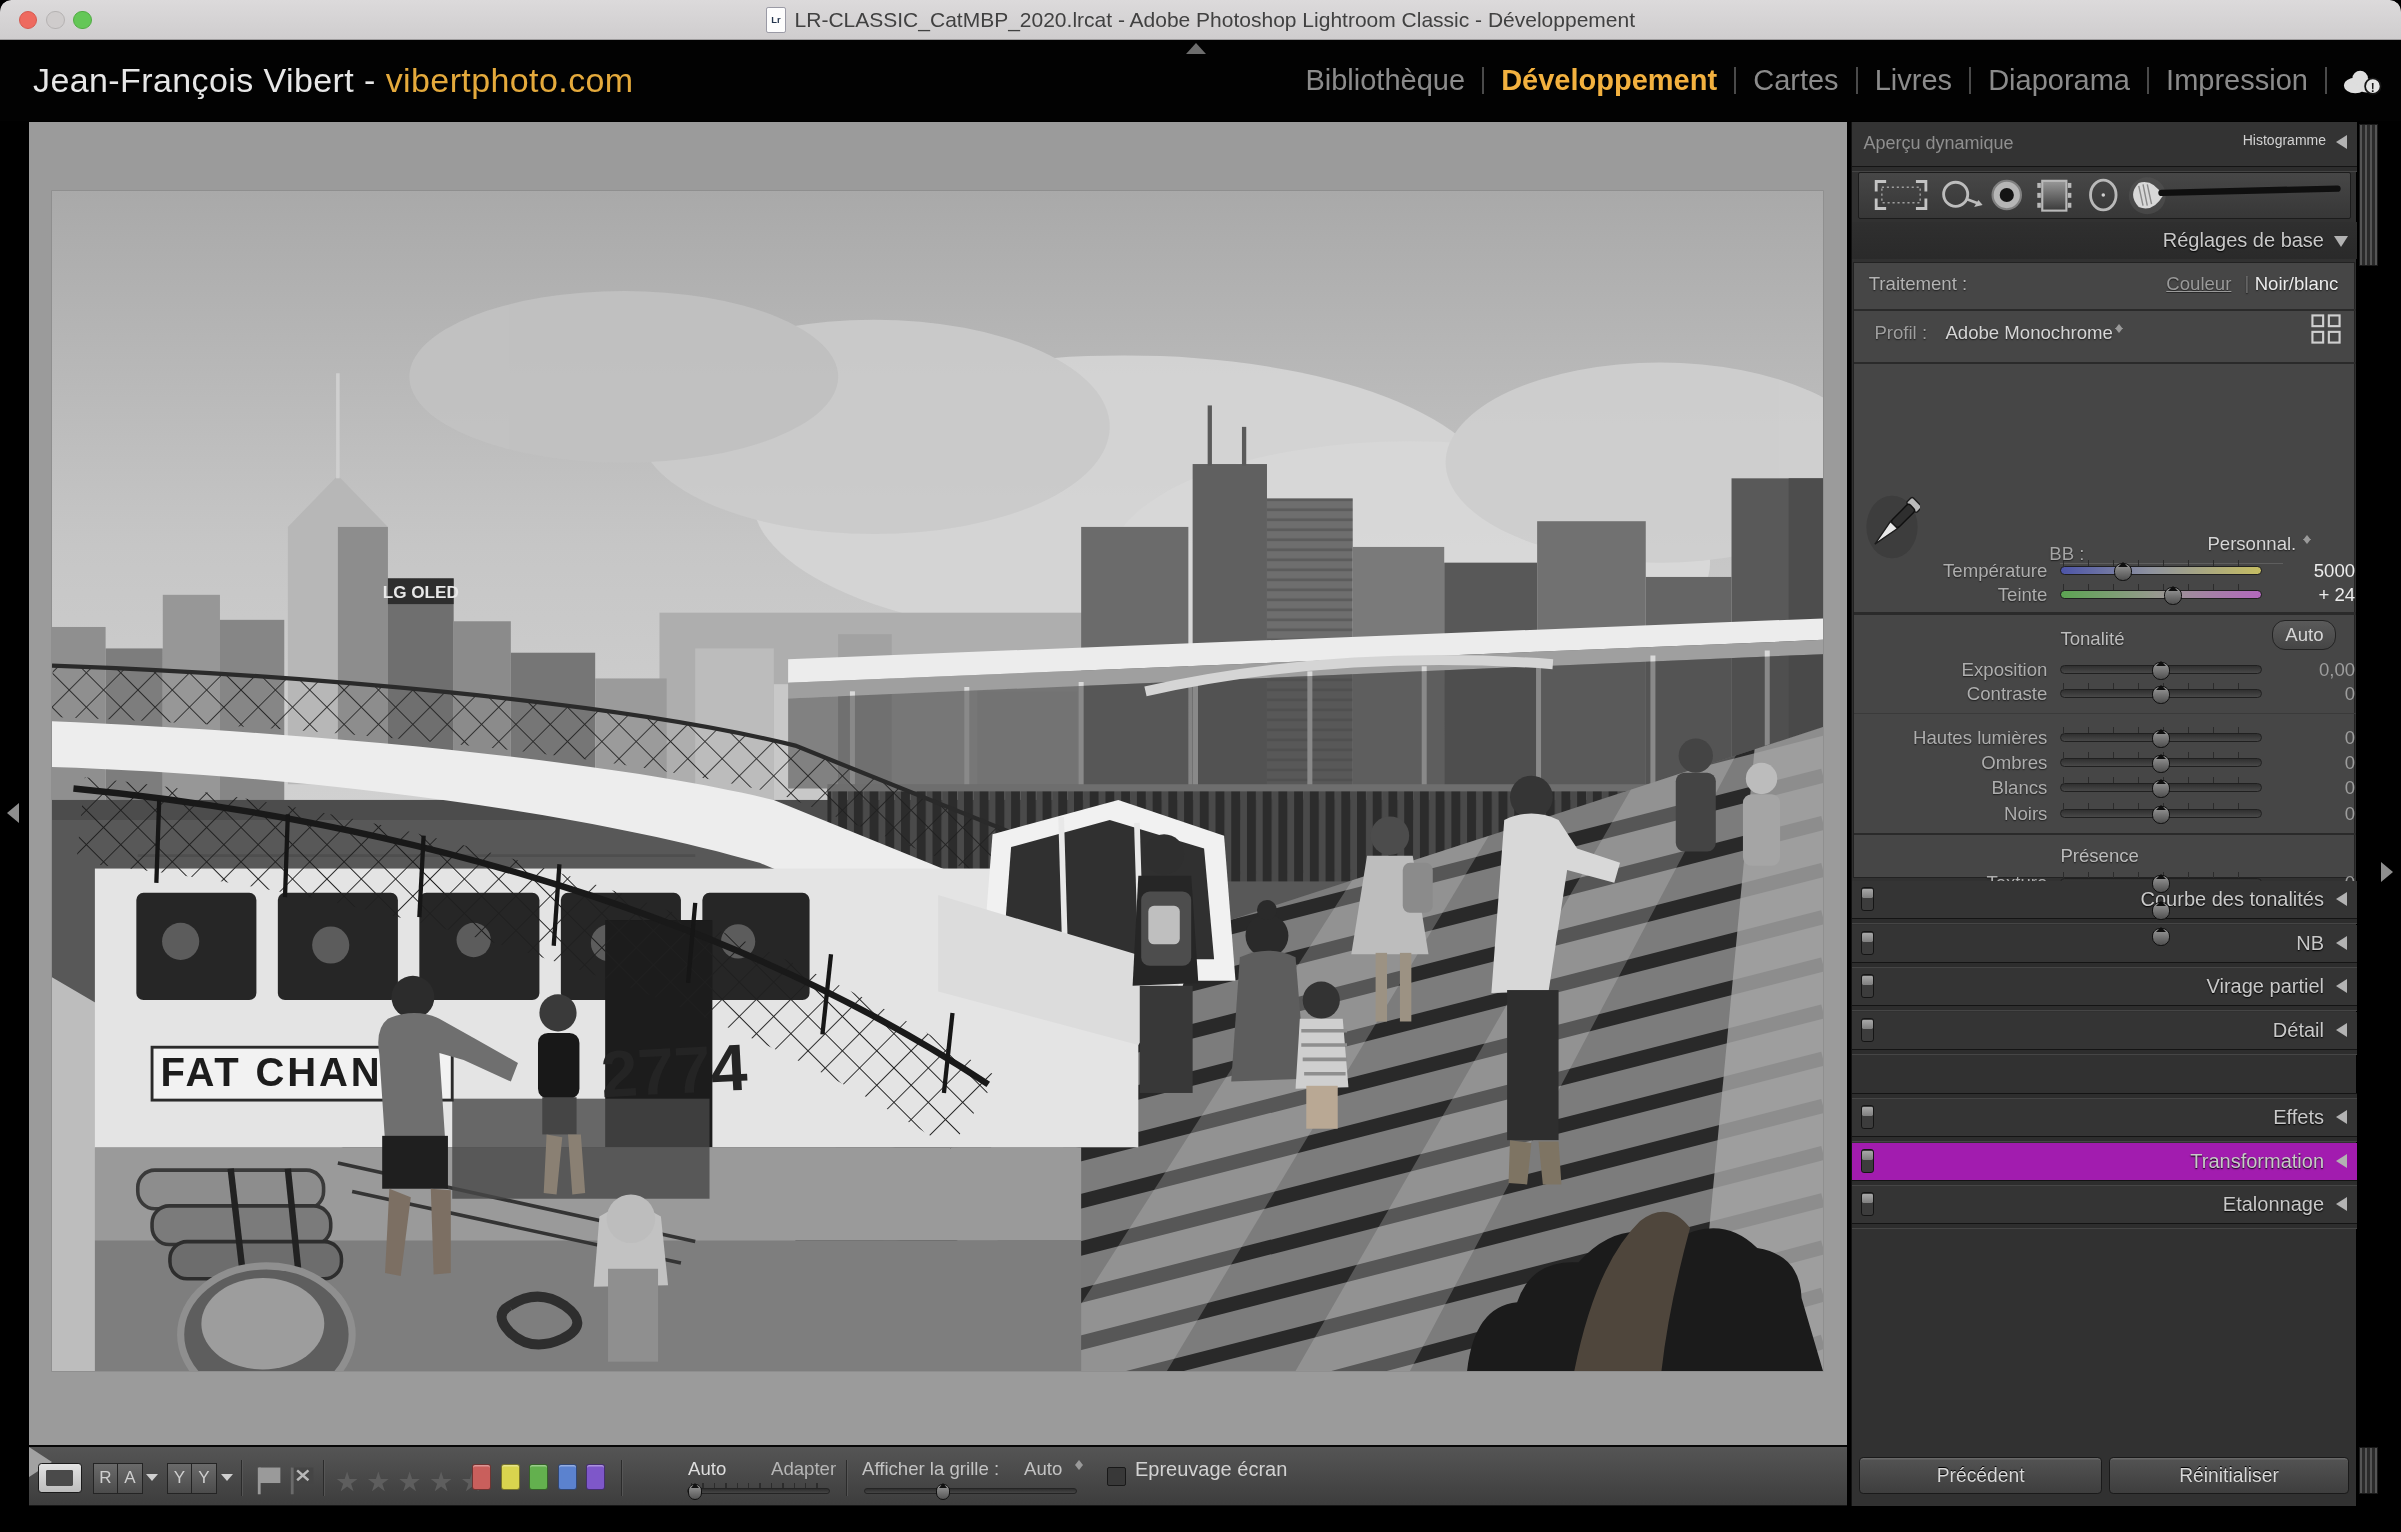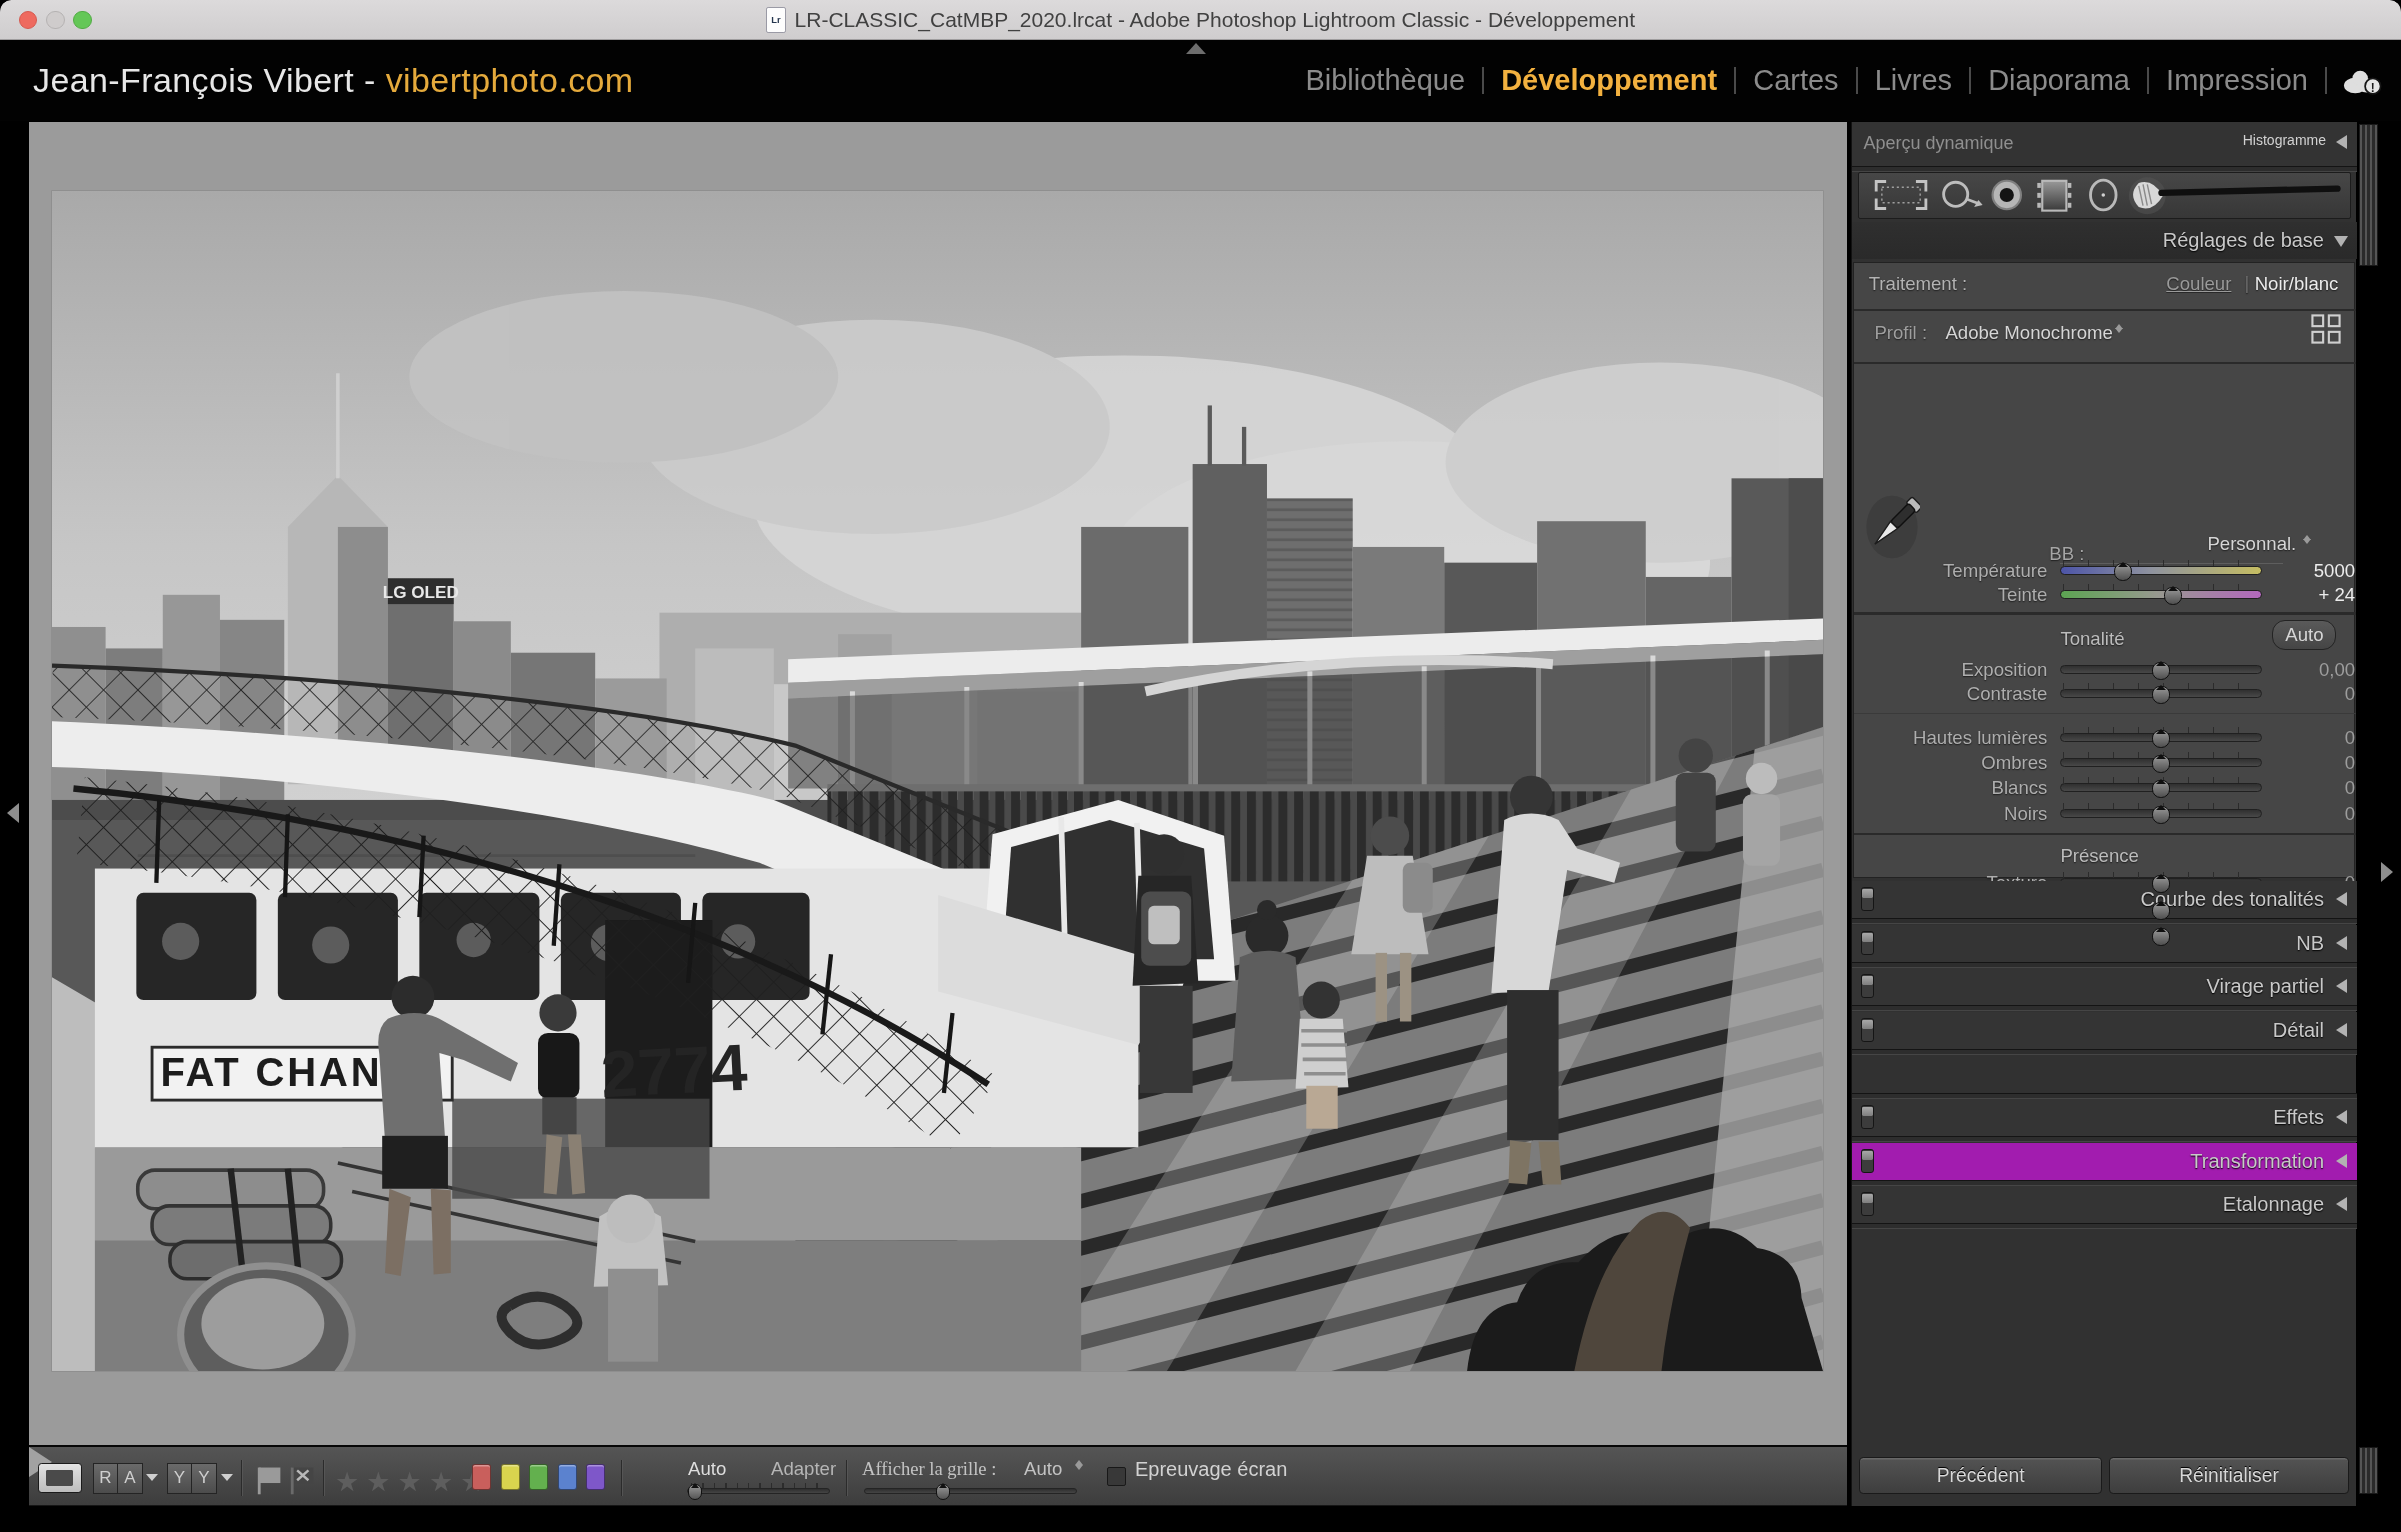--- a/index.html
+++ b/index.html
@@ -467,21 +467,21 @@
     <div class="tb-sep" style="left:592px;"></div>
     <div class="play"></div>
 
     <div class="tb-label" style="left:659px;color:#dedede;">Auto</div>
     <div class="tb-label" style="left:742px;color:#b5b5b5;">Adapter</div>
     <div class="mini-track" style="left:658px;top:41px;width:143px;">
       <div class="mini-ticks"></div>
         <div class="mini-thumb" style="left:5%;"></div>
     </div>
     <div class="tb-sep" style="left:817px;"></div>
-    <div class="tb-label" style="left:833px;font-family:Liberation Serif, serif;">Afficher la grille :</div>
+    <div class="tb-label" style="left:833px;">Afficher la grille :</div>
     <div class="tb-label" style="left:995px;">Auto</div>
     <div class="tb-label" style="left:1038px;top:8.6px;"><span class="updown"></span></div>
     <div class="mini-track" style="left:835px;top:41px;width:213px;">
       <div class="mini-thumb" style="left:37%;"></div>
     </div>
     <div class="checkbox" style="left:1078px;top:20px;"></div>
     <div class="tb-label" style="left:1106px;font-size:20px;color:#d2d2d2;">Epreuvage écran</div>
   </div>
 
   <div class="filmstrip"></div>

